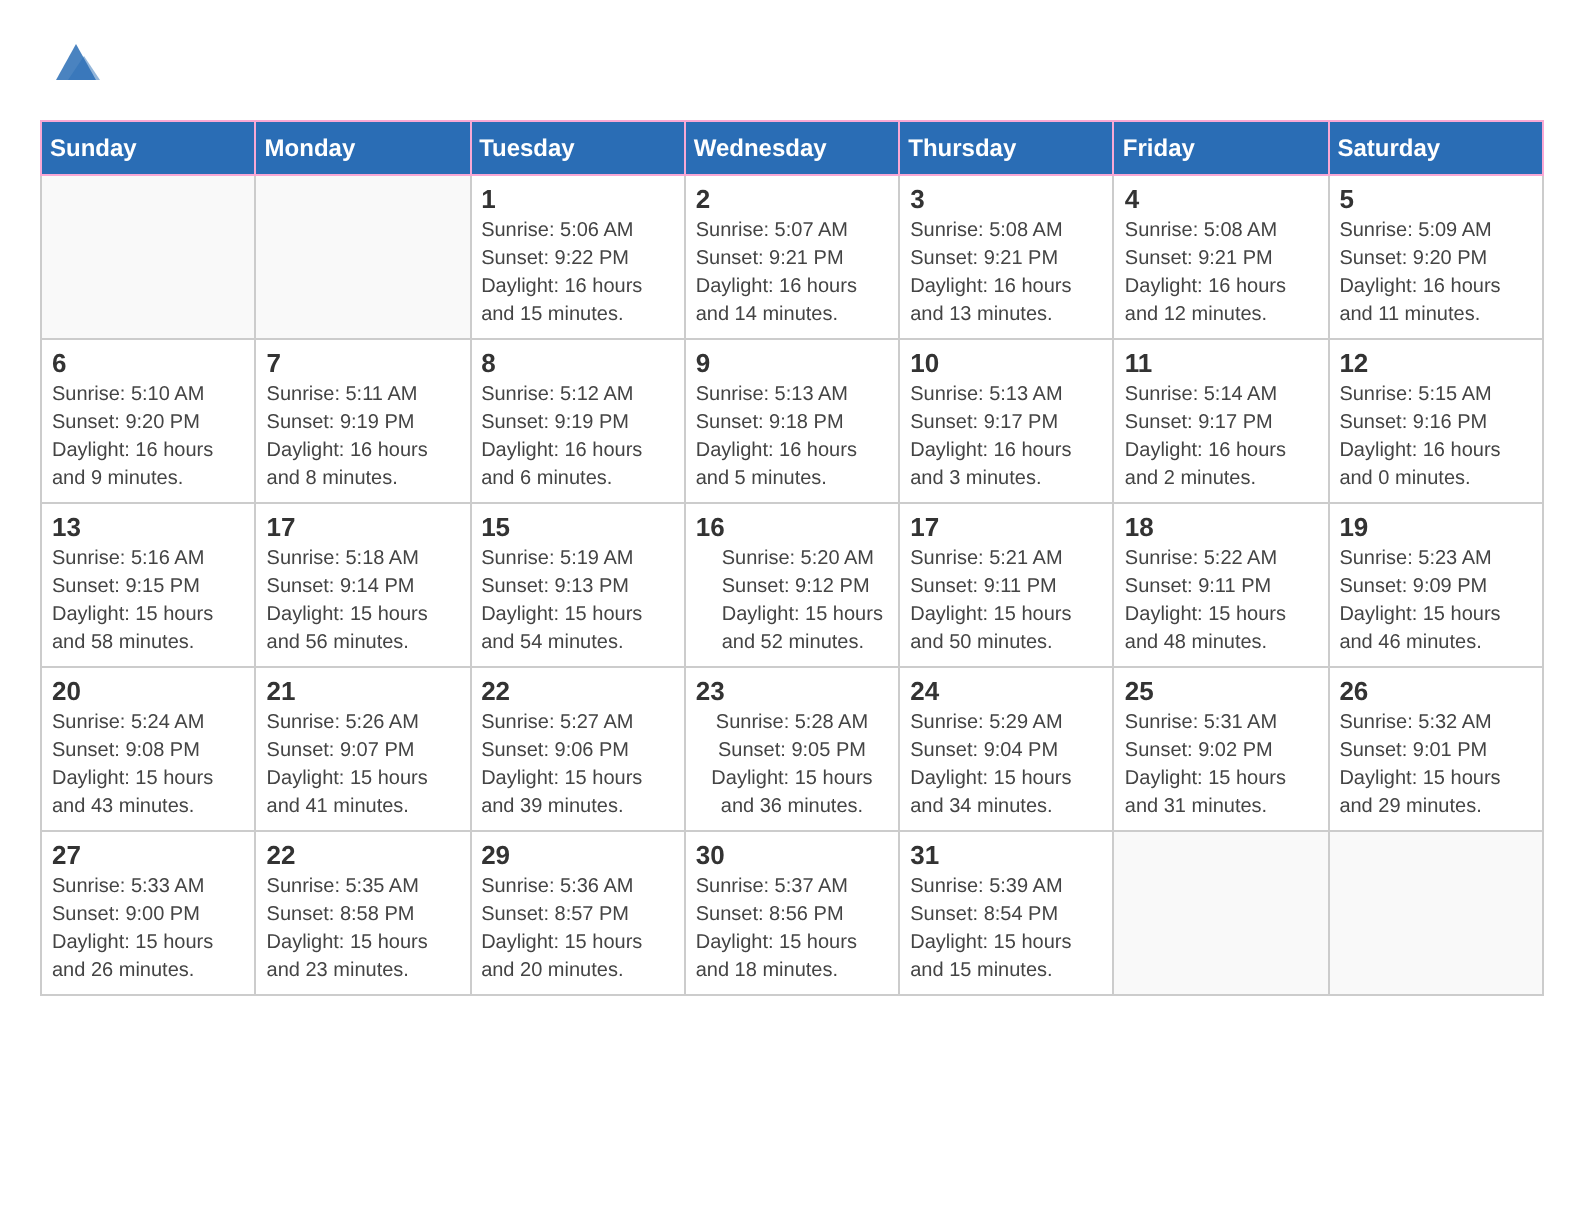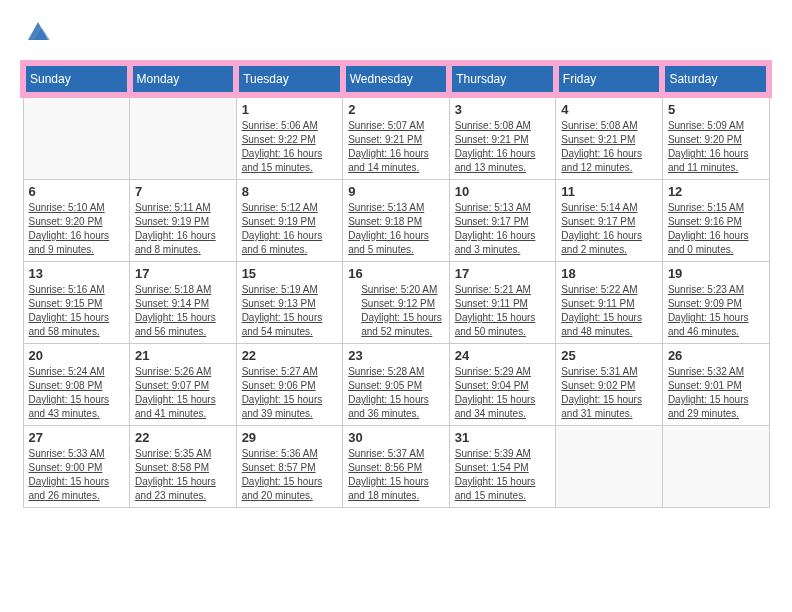--- a/index.html
+++ b/index.html
@@ -57,22 +57,22 @@
       width: 100%;
       border-collapse: collapse;
       font-size: 11px;
     }
     .calendar-table th {
       background-color: #2a6db5;
       color: #fff;
       padding: 6px 4px;
       text-align: left;
       font-size: 12px;
-      font-weight: normal;
-      border: 6px solid #f9a8d4;
+      font-weight: bold;
+      border: 1px solid #f9a8d4;
     }
     .calendar-table td {
       border: 1px solid #ccc;
       vertical-align: top;
       padding: 4px 5px;
       height: 80px;
       width: calc(100% / 7);
       background: #fff;
     }
     .calendar-table td.empty {
@@ -82,21 +82,20 @@
       font-size: 13px;
       font-weight: bold;
       color: #333;
       display: block;
       margin-bottom: 2px;
     }
     .day-detail {
       color: #444;
       font-size: 10px;
       line-height: 1.4;
-      text-decoration: underline;
     }
   </style>
 </head>
 <body>
 
 <div class="header">
   <div class="logo">
     <div class="logo-text">
       <span class="logo-general"></span>
       <span class="logo-blue"></span>
@@ -261,21 +260,21 @@
 Daylight: 15 hours and 41 minutes.</div>
         </td>
         <td>
           <span class="day-number">22</span>
           <div class="day-detail" style="white-space: pre-line;">Sunrise: 5:27 AM
 Sunset: 9:06 PM
 Daylight: 15 hours and 39 minutes.</div>
         </td>
         <td>
           <span class="day-number">23</span>
-          <div class="day-detail" style="white-space: pre-line;">Sunrise: 5:28 AM
+          <div class="day-detail" style="white-space: pre-line; text-align: center;">Sunrise: 5:28 AM
 Sunset: 9:05 PM
 Daylight: 15 hours and 36 minutes.</div>
         </td>
         <td>
           <span class="day-number">24</span>
           <div class="day-detail" style="white-space: pre-line;">Sunrise: 5:29 AM
 Sunset: 9:04 PM
 Daylight: 15 hours and 34 minutes.</div>
         </td>
         <td>
@@ -312,20 +311,20 @@
         </td>
         <td>
           <span class="day-number">30</span>
           <div class="day-detail" style="white-space: pre-line;">Sunrise: 5:37 AM
 Sunset: 8:56 PM
 Daylight: 15 hours and 18 minutes.</div>
         </td>
         <td>
           <span class="day-number">31</span>
           <div class="day-detail" style="white-space: pre-line;">Sunrise: 5:39 AM
-Sunset: 1:54 PM
+Sunset: 8:54 PM
 Daylight: 15 hours and 15 minutes.</div>
         </td>
         <td class="empty"></td>
         <td class="empty"></td>
       </tr>
     </tbody>
 </table>
 
 </body></html>

